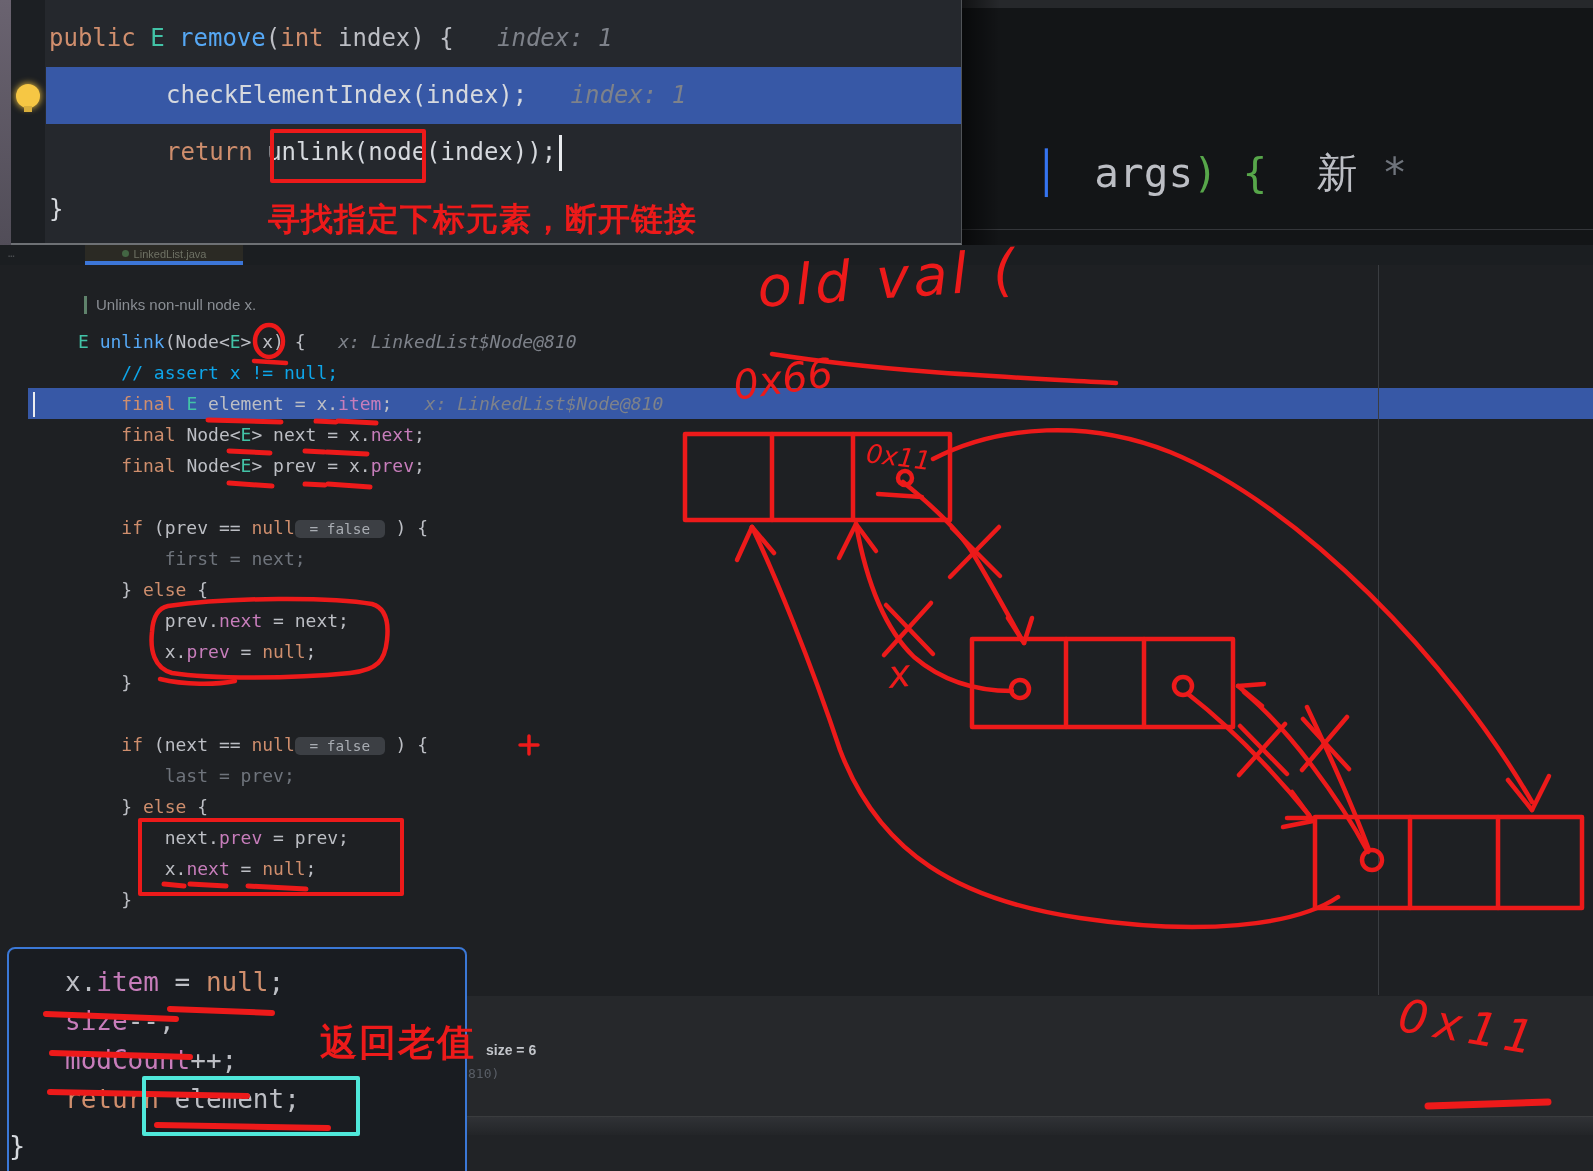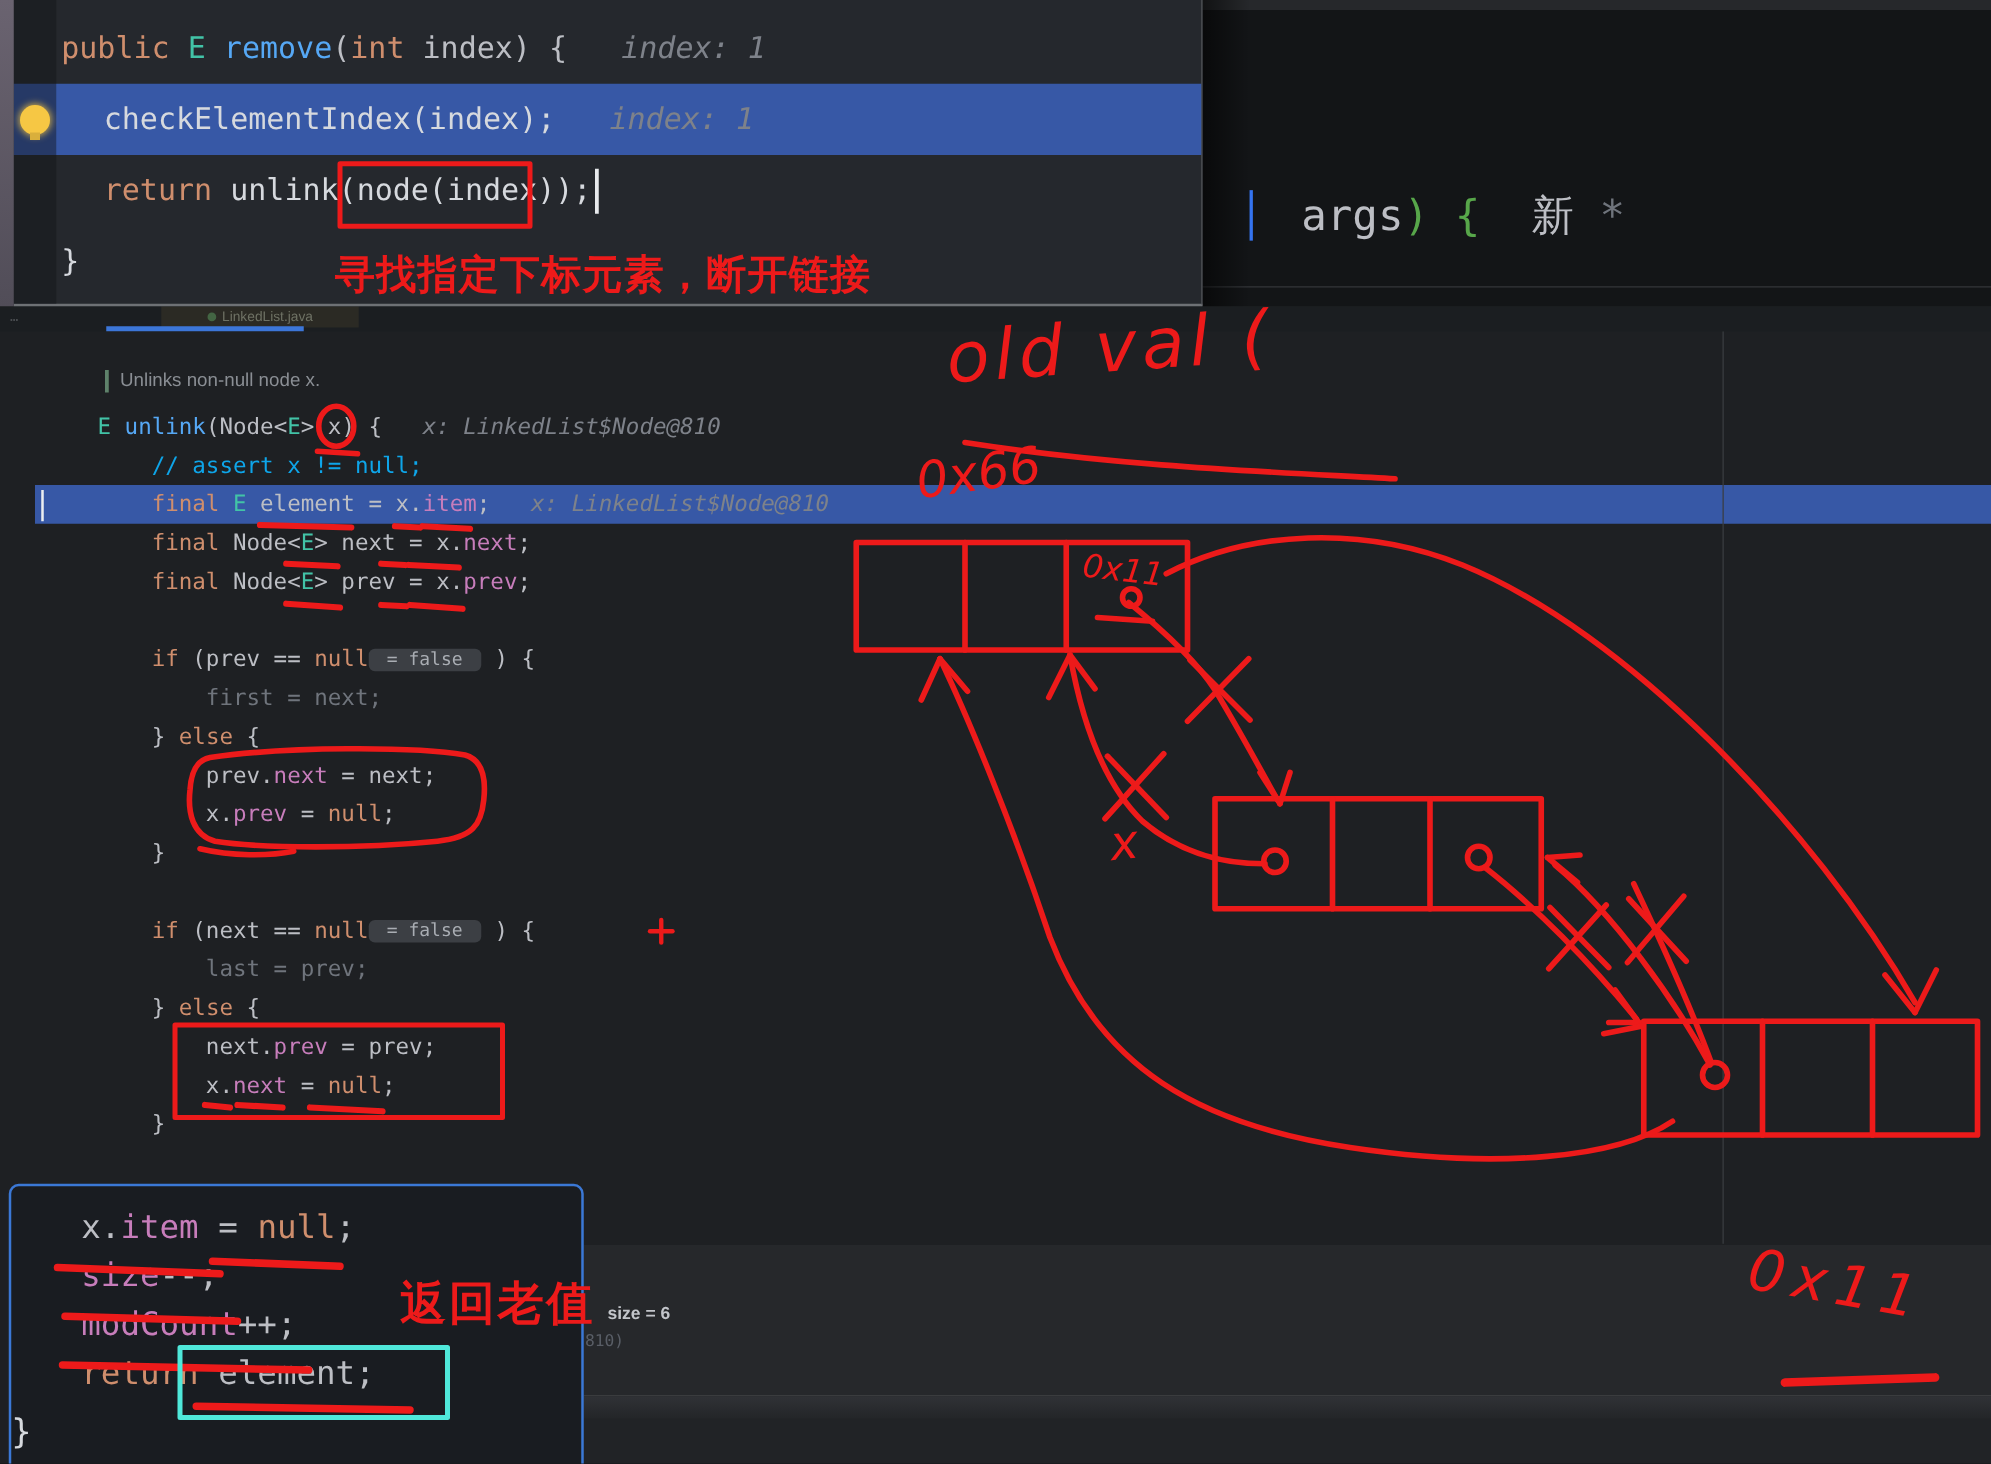--- a/index.html
+++ b/index.html
@@ -20,43 +20,43 @@
   .ed .cl{height:31px;padding-left:50px;}
   .cl.hl{background:#3758A6;}
   .doc-comment{left:84px;top:296px;font-family:"Liberation Sans",sans-serif;font-size:15px;
         color:#8A8E94;border-left:3px solid #5F826B;padding-left:9px;line-height:18px;z-index:1;}
   .ed-caret{left:33px;top:392px;width:2px;height:25px;background:#ECEEF1;z-index:6;}
   .guide{left:1378px;top:265px;width:1px;height:730px;background:#3A3D41;z-index:1;}
 
   
   .tabstrip{left:0;top:245px;width:1593px;height:20px;background:#1B1E21;z-index:3;}
   .tab{left:85px;top:0;width:158px;height:17px;background:#2B2A24;z-index:4;
-       display:flex;align-items:center;justify-content:center;gap:5px;margin-left:44px;}
+       display:flex;align-items:center;justify-content:center;gap:5px;}
   .tab-underline{left:85px;top:16px;width:158px;height:4px;background:#3C76D8;z-index:5;}
   .tab-label{font-family:"Liberation Sans",sans-serif;font-size:11px;color:#6E7164;}
   .tab-dot{width:7px;height:7px;border-radius:50%;background:#57965C;opacity:.55;}
   .tab-frag{left:8px;top:2px;font-size:11px;color:#4A4D50;z-index:4;}
 
   
   .rt{left:962px;top:0;width:631px;height:245px;background:#131517;z-index:1;}
   .rt-topstrip{left:962px;top:0;width:631px;height:8px;background:#26282B;z-index:2;}
   .rt-hline{left:962px;top:229px;width:631px;height:1px;background:#34363A;z-index:2;}
   .ov-shadow{left:962px;top:0;width:38px;height:245px;z-index:9;
        background:linear-gradient(90deg,rgba(0,0,0,.55),rgba(0,0,0,0));}
-  .args-line{left:1000px;top:148px;height:50px;line-height:50px;font-size:34px;
+  .args-line{left:1045px;top:148px;height:50px;line-height:50px;font-size:41px;
        white-space:pre;z-index:2;}
 
   
   .edge-strip{left:0;top:0;width:11px;height:245px;z-index:12;
        background:linear-gradient(180deg,#6A6370,#514D58);}
   .ov{left:11px;top:0;width:951px;height:245px;background:#25282D;z-index:10;
       font-size:24px;white-space:pre;box-sizing:border-box;padding-top:10px;
       border-bottom:2px solid #6E7175;border-right:1px solid #505357;}
   .ov .cl{height:57px;line-height:57px;padding-left:38px;}
-  .ov .cl.ind{padding-left:72px;}
+  .ov .cl.ind{padding-left:120px;margin-left:35px;}
   .ov-gutter{left:11px;top:0;width:34px;height:243px;background:rgba(18,20,24,.45);z-index:11;}
   .bulb{left:16px;top:84px;width:24px;height:24px;border-radius:50%;background:#F6C744;z-index:12;
         box-shadow:0 0 6px 1px rgba(246,199,68,.8);}
   .bulb:after{content:"";position:absolute;left:8px;top:22px;width:8px;height:6px;background:#D9AF3C;}
   .caret{display:inline-block;width:3px;height:36px;background:#E8EAED;vertical-align:middle;margin-left:3px;}
 
   
   .bx{left:7px;top:947px;width:460px;height:235px;background:#191C21;z-index:10;
       border:2px solid #3B78D6;border-radius:8px 8px 0 0;box-sizing:border-box;
       font-size:26px;white-space:pre;padding:14px 0 0 56px;}

